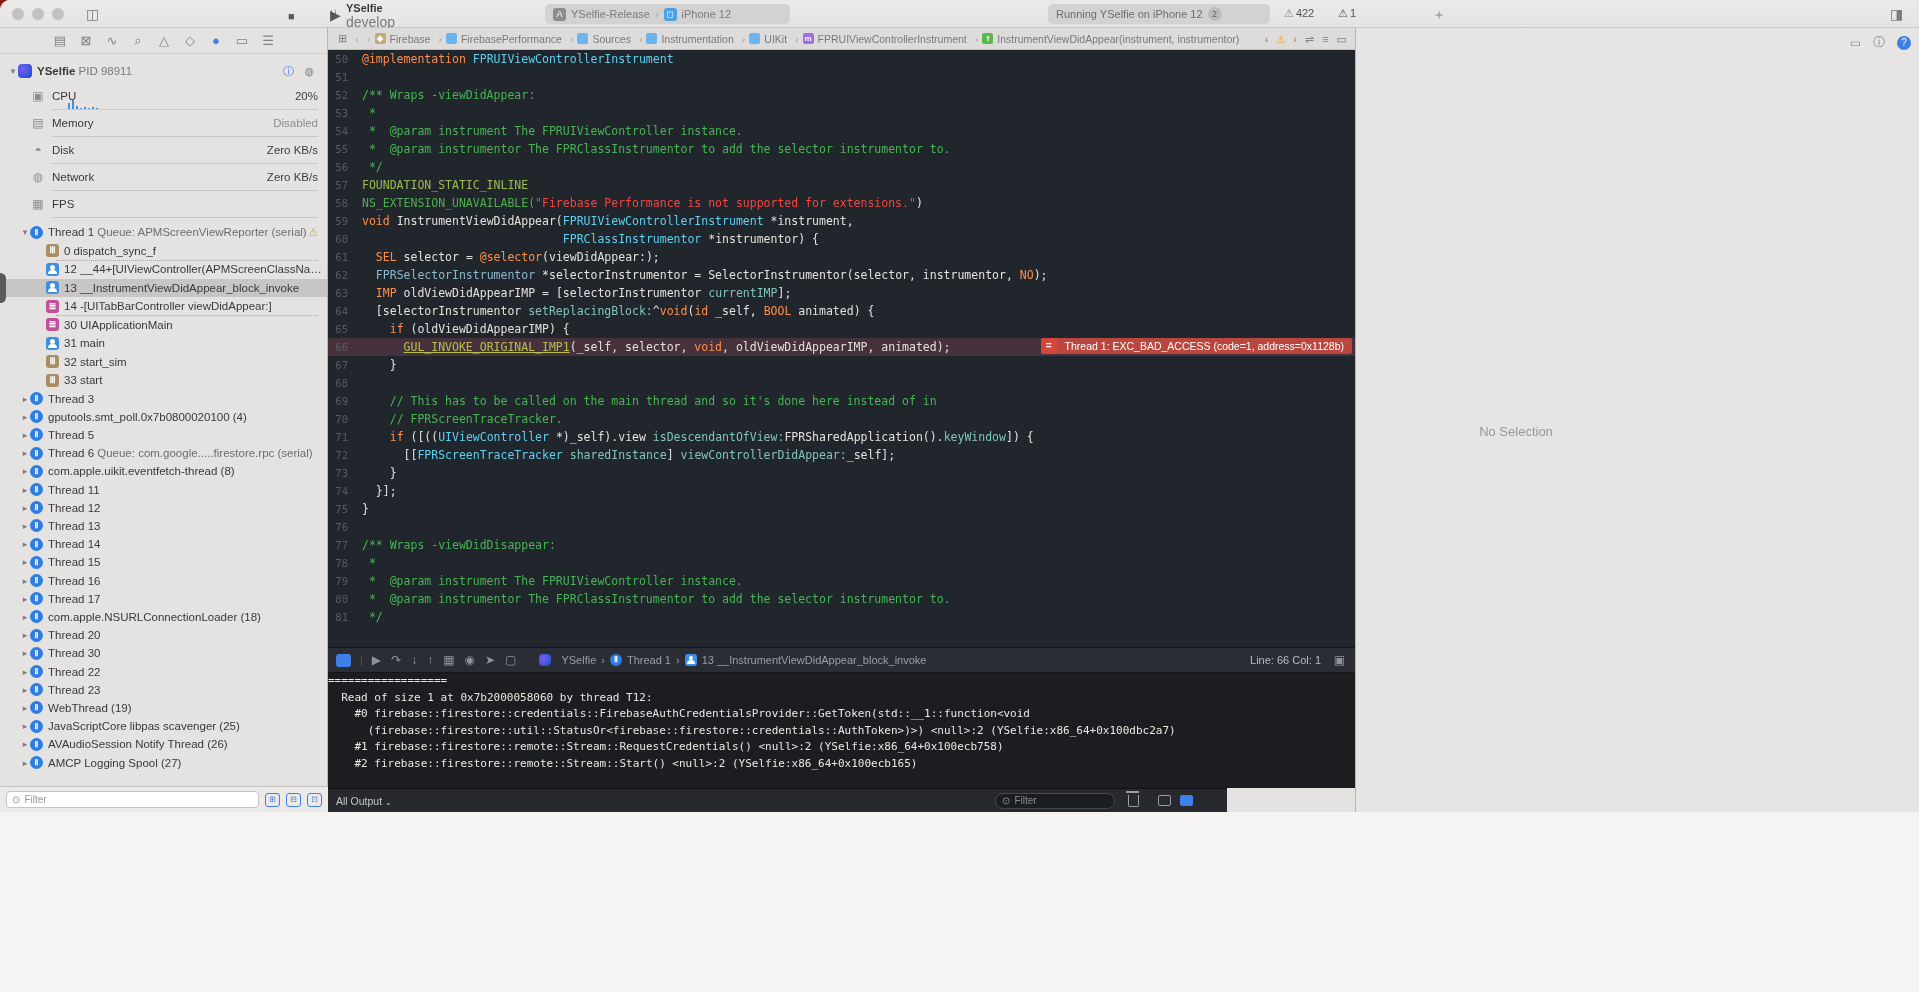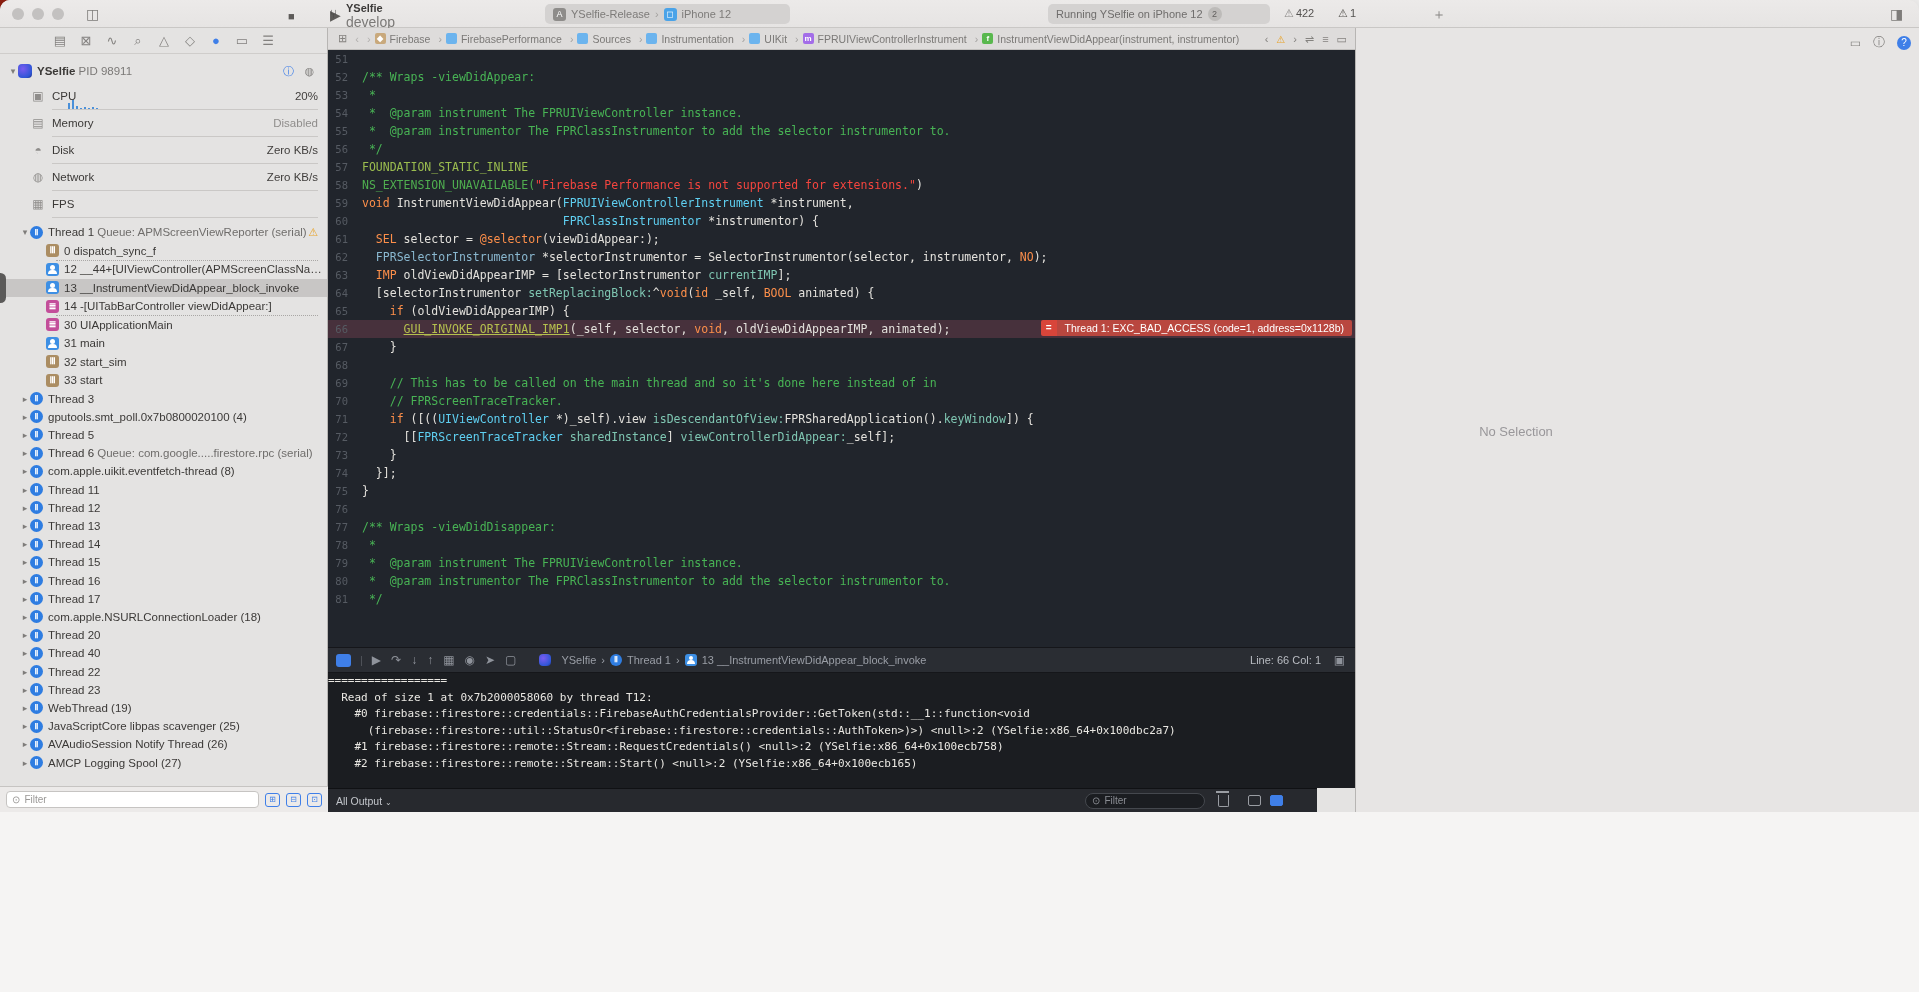--- a/index.html
+++ b/index.html
@@ -108,21 +108,21 @@
   .dbg-crumbs { display:flex; align-items:center; gap:5px; margin-left:14px; }
   .dbg-crumbs .sq { width:12px; height:12px; line-height:12px; margin-right:0; }
   #linecol { position:absolute; right:34px; color:#b9bcc2; }
   #dbg-right-ic { position:absolute; right:10px; color:#8f939b; font-size:12px; }
 
   
   #console { position:absolute; left:328px; top:673px; width:1027px; height:115px; background:#1b1d21;
     overflow:hidden; font-family:"DejaVu Sans Mono","Liberation Mono",monospace; font-size:11px;
     color:#eae8e3; }
   #console .kline { height:16.6px; line-height:16.6px; white-space:pre; }
-  #console-bar { position:absolute; left:328px; top:788px; width:989px; height:24px; background:#27292e;
+  #console-bar { position:absolute; left:328px; top:788px; width:899px; height:24px; background:#27292e;
     border-top:1px solid #101114; display:flex; align-items:center; padding:0 8px; color:#c3c6cb; font-size:10.5px; }
   .cfilter { position:absolute; right:112px; width:120px; height:16px; border:1px solid #45484e;
     border-radius:8px; background:#1b1d21; color:#8a8d93; font-size:10px; display:flex; align-items:center;
     padding:0 6px; gap:4px; }
   .trash { position:absolute; right:88px; width:11px; height:12px; border:1.5px solid #9a9da3; border-top:none;
     border-radius:0 0 2px 2px; }
   .trash:before { content:""; position:absolute; left:-3px; top:-4px; width:13px; height:2px; background:#9a9da3; }
   .pane-ic { position:absolute; width:13px; height:11px; border:1.5px solid #9a9da3; border-radius:2px; }
   .pane-ic.blue { border-color:#3f7fe8; background:#3f7fe8; }
 
@@ -354,21 +354,21 @@
             <span><span>com.apple.NSURLConnectionLoader (18)</span></span>
           </div>
           <div class="nrow" style="top: 572.1px; padding-left: 20px;">
             <span class="chev">▸</span>
             <span class="sq ic-thread">Ⅱ</span>
             <span><span>Thread 20</span></span>
           </div>
           <div class="nrow" style="top: 590.3px; padding-left: 20px;">
             <span class="chev">▸</span>
             <span class="sq ic-thread">Ⅱ</span>
-            <span><span>Thread 40</span></span>
+            <span><span>Thread 30</span></span>
           </div>
           <div class="nrow" style="top: 608.5px; padding-left: 20px;">
             <span class="chev">▸</span>
             <span class="sq ic-thread">Ⅱ</span>
             <span><span>Thread 22</span></span>
           </div>
           <div class="nrow" style="top: 626.7px; padding-left: 20px;">
             <span class="chev">▸</span>
             <span class="sq ic-thread">Ⅱ</span>
             <span><span>Thread 23</span></span>
@@ -449,20 +449,21 @@
         <span>‹</span>
         <span class="warn" style="color:#e8a42c">⚠</span>
         <span>›</span>
         <span>⇌</span>
         <span>≡</span>
         <span>▭</span>
       </span>
     </div>
 
     <div id="editor">
+        <div class="cline"><span class="lnum">50</span><span class="seg-kw">@implementation</span><span class="seg-ty"> FPRUIViewControllerInstrument</span></div>
         <div class="cline"><span class="lnum">51</span></div>
         <div class="cline"><span class="lnum">52</span><span class="seg-cm">/** Wraps -viewDidAppear:</span></div>
         <div class="cline"><span class="lnum">53</span><span class="seg-cm"> *</span></div>
         <div class="cline"><span class="lnum">54</span><span class="seg-cm"> *  @param instrument The FPRUIViewController instance.</span></div>
         <div class="cline"><span class="lnum">55</span><span class="seg-cm"> *  @param instrumentor The FPRClassInstrumentor to add the selector instrumentor to.</span></div>
         <div class="cline"><span class="lnum">56</span><span class="seg-cm"> */</span></div>
         <div class="cline"><span class="lnum">57</span><span class="seg-mac">FOUNDATION_STATIC_INLINE</span></div>
         <div class="cline"><span class="lnum">58</span><span class="seg-mac2">NS_EXTENSION_UNAVAILABLE(</span><span class="seg-str">"Firebase Performance is not supported for extensions."</span><span class="seg-pl">)</span></div>
         <div class="cline"><span class="lnum">59</span><span class="seg-kw">void</span><span class="seg-pl"> InstrumentViewDidAppear(</span><span class="seg-ty">FPRUIViewControllerInstrument</span><span class="seg-pl"> *instrument,</span></div>
         <div class="cline"><span class="lnum">60</span><span class="seg-pl">                             </span><span class="seg-ty">FPRClassInstrumentor</span><span class="seg-pl"> *instrumentor) {</span></div>

